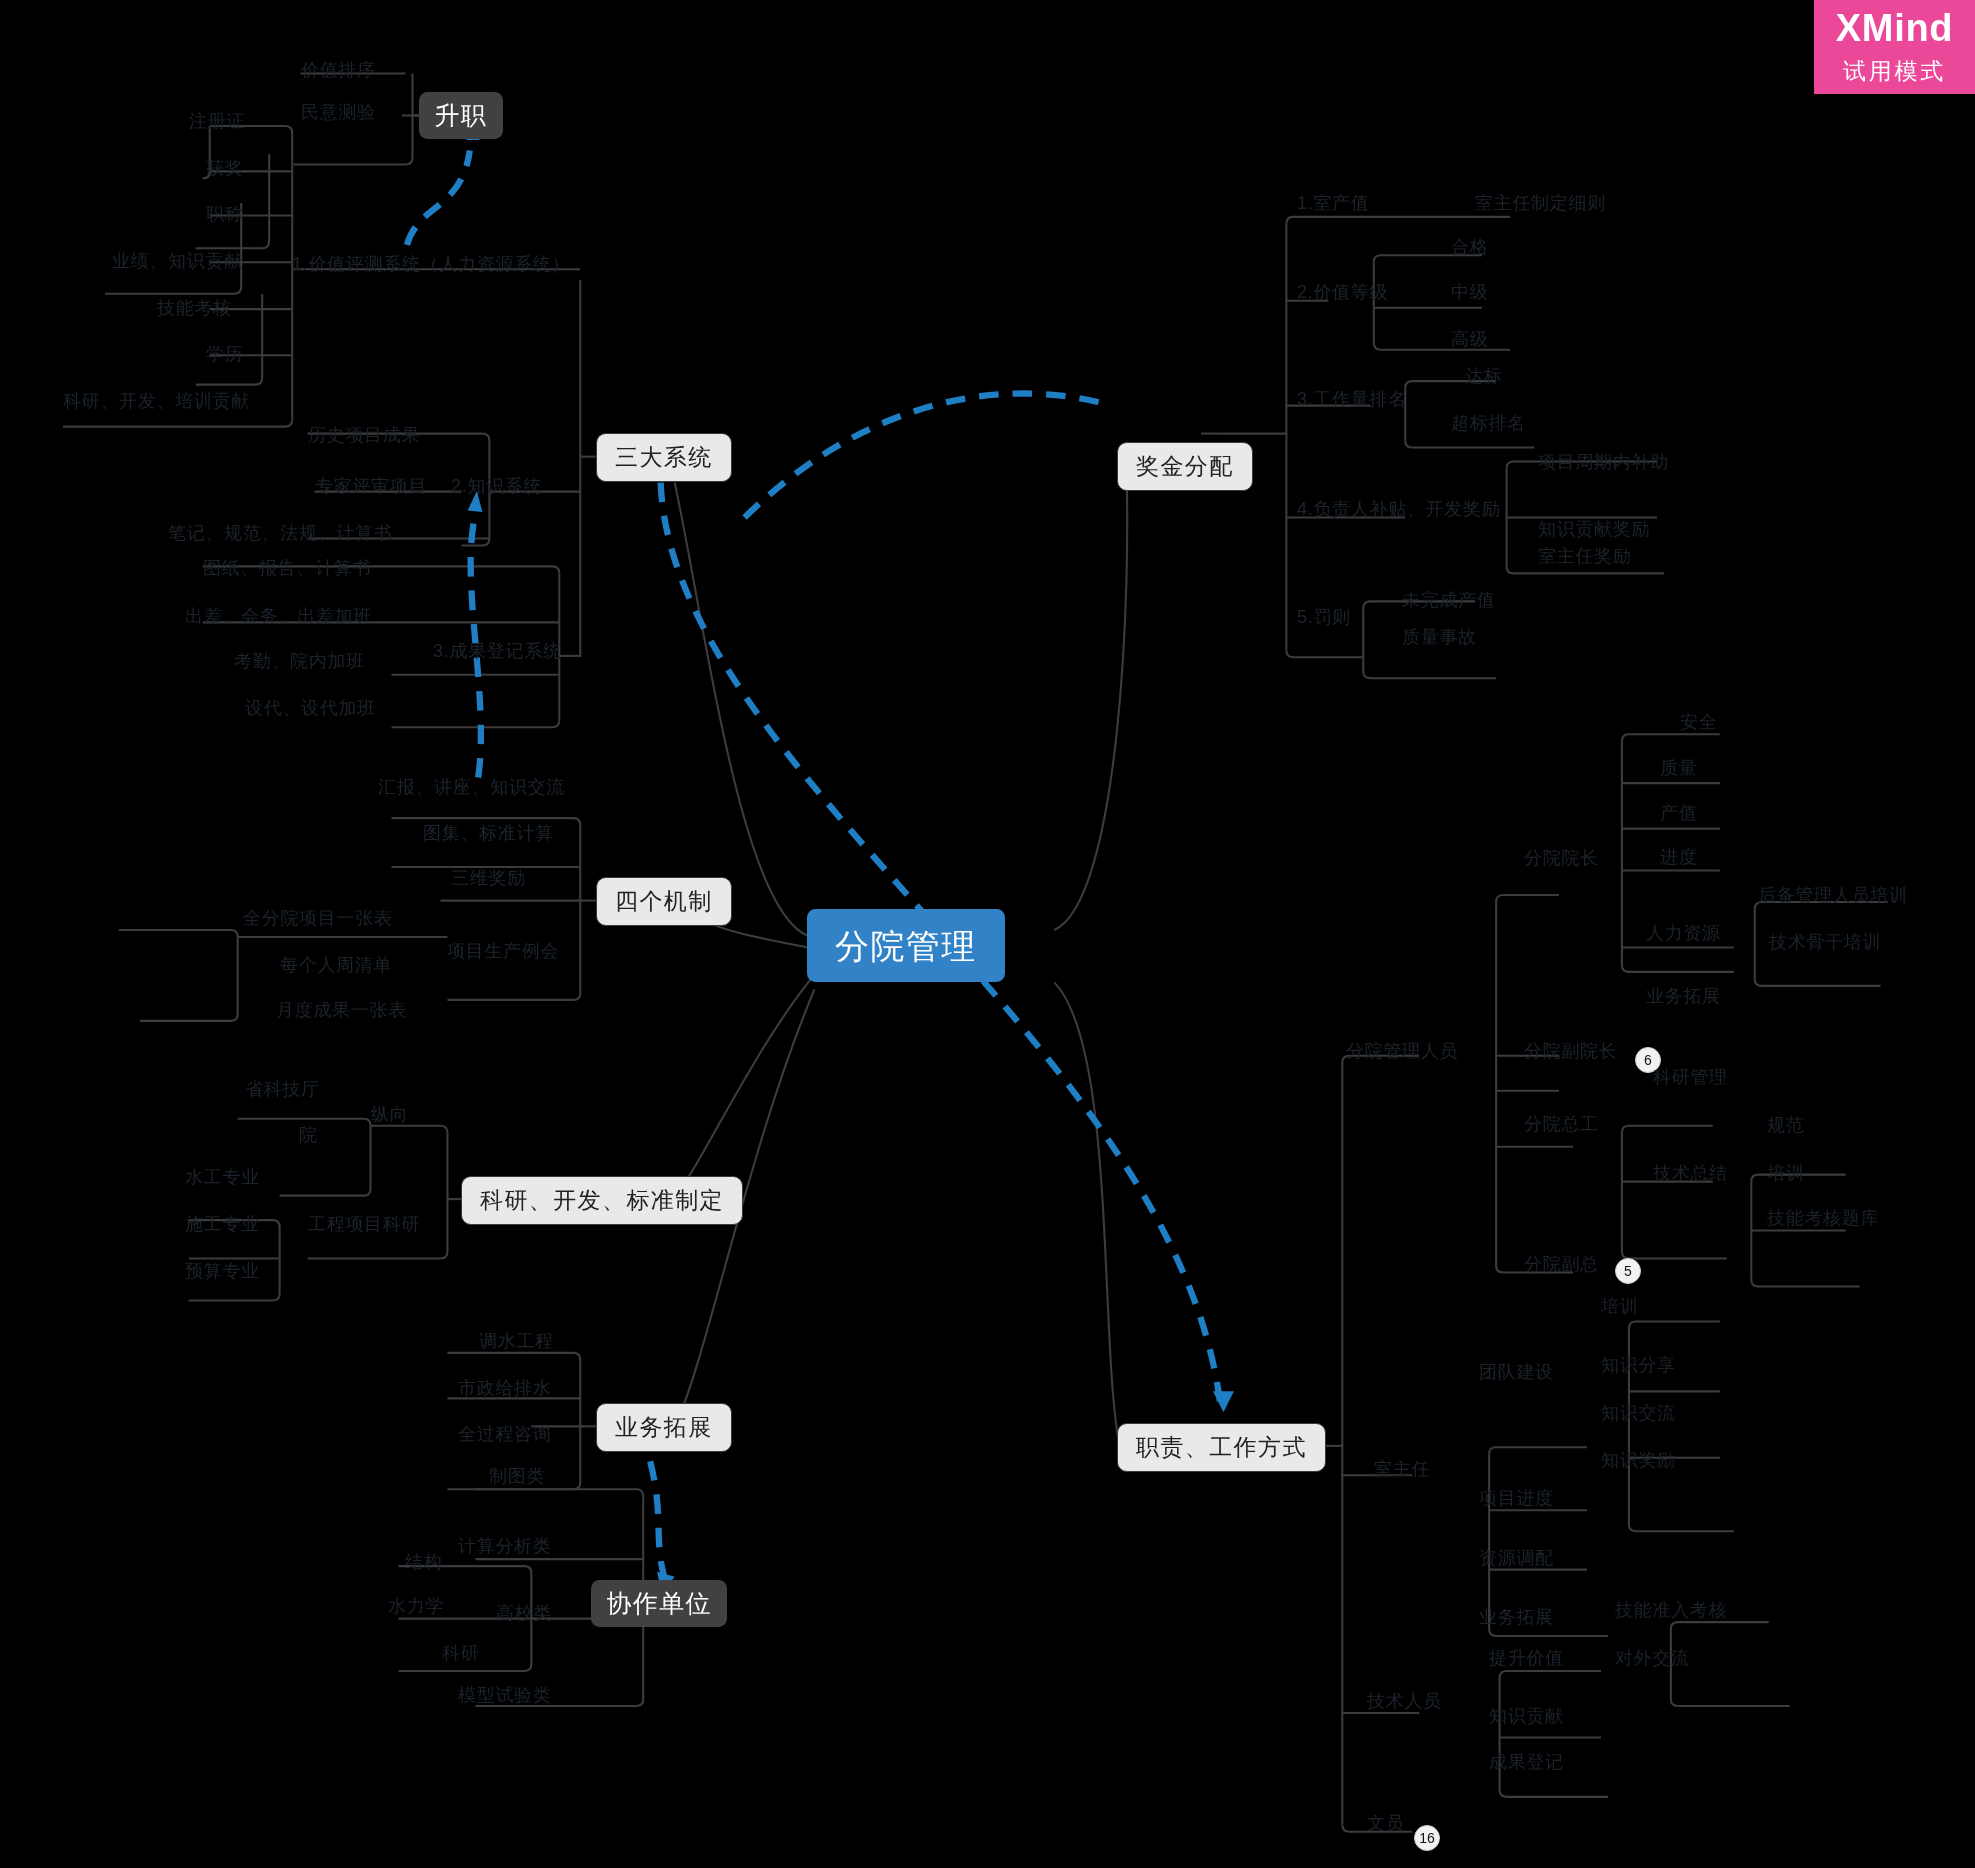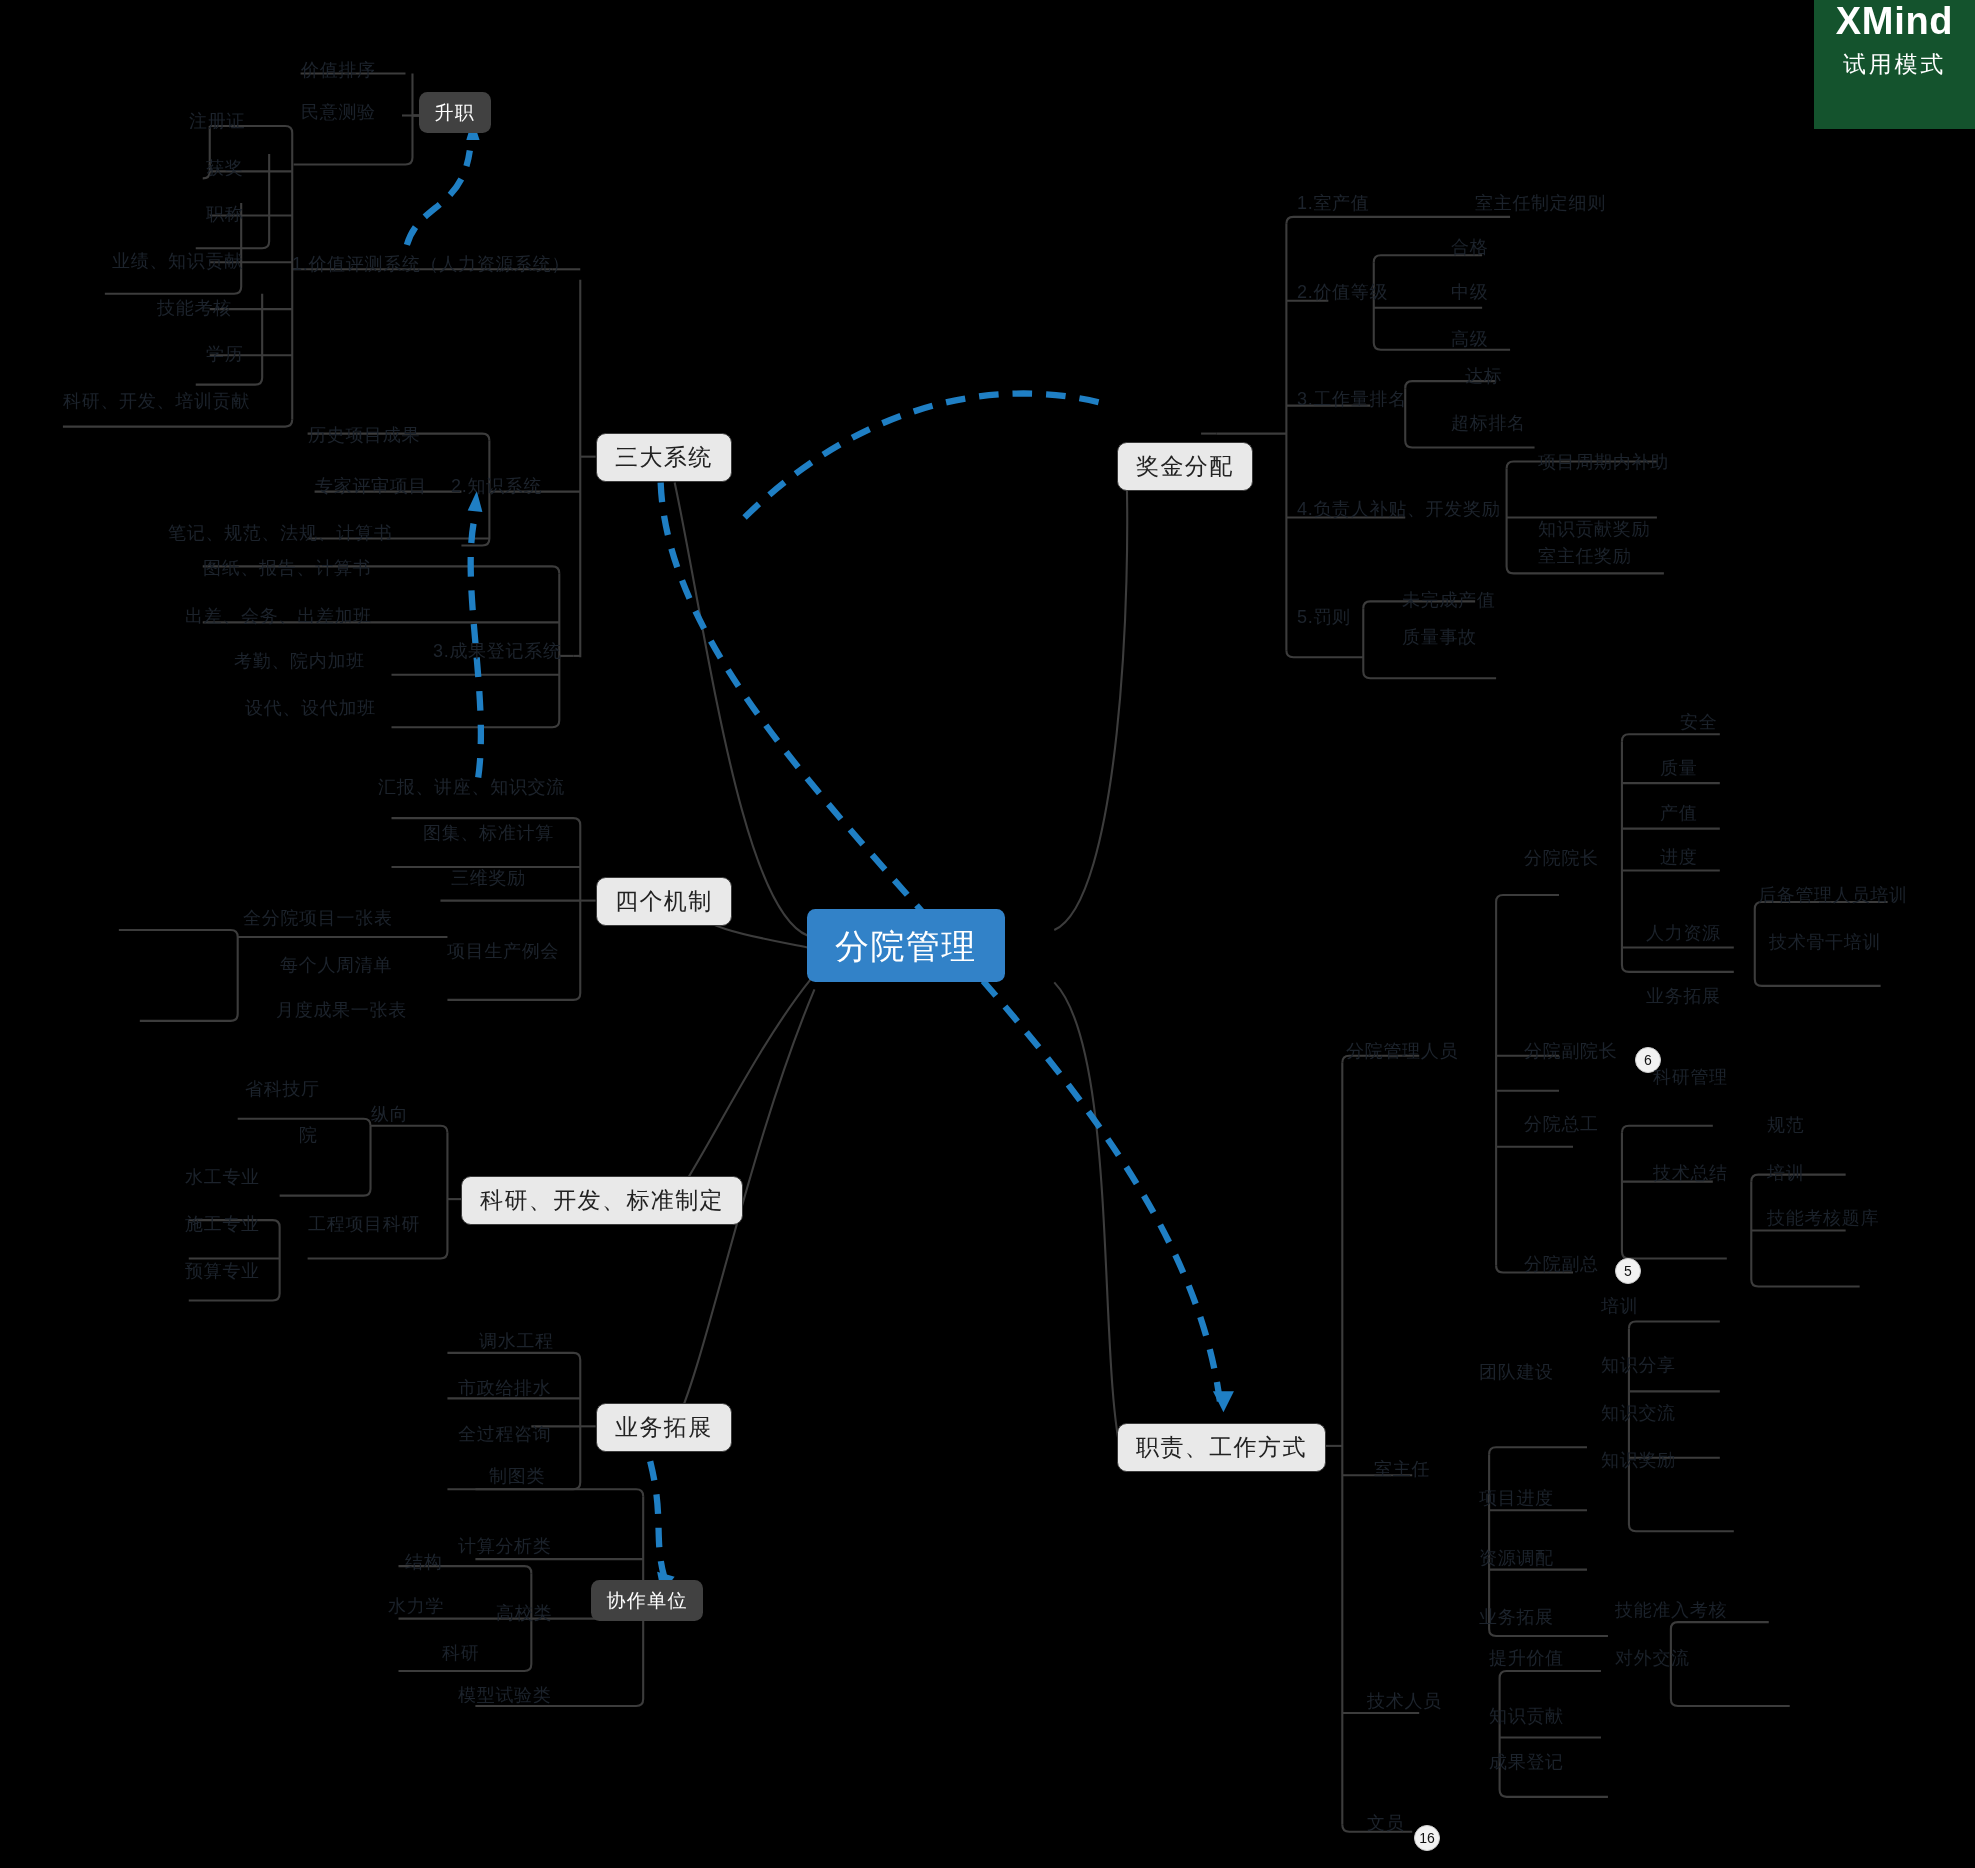--- a/index.html
+++ b/index.html
@@ -22,41 +22,41 @@
     box-shadow:0 0 0 0 rgba(0,0,0,0);
   }
   
   .main-branch{
     background:#e9e9e9;color:#222;border:1.4px solid #3a3a3a;border-radius:9.8px;
     font-size:23px;padding:12px 18px;letter-spacing:1.4px;
   }
   
   .callout{
     background:#414141;color:#ffffff;border-radius:8.4px;
-    font-size:19px;padding:11.2px 15.4px;letter-spacing:1.4px;
+    font-size:25px;padding:11.2px 15.4px;letter-spacing:1.4px;
   }
   
   .sub{color:#1e2630;font-size:18px;letter-spacing:0.7px;}
   .sub.lvl2{color:#1d242d;}
   .sub.lvl3{color:#1c232c;}
   .sub.lvl4{color:#1b222b;}
 
   
   .badge{
     position:absolute;width:24px;height:24px;border-radius:50%;
     background:#f2f2f2;color:#111;font-size:14px;
     display:flex;align-items:center;justify-content:center;
     border:0.7px solid #cfcfcf;font-family:"Liberation Sans",sans-serif;
   }
 
   
   #watermark{
-    position:absolute;right:0;top:0;width:161px;height:129px;
-    background:#14532d;color:#fff;display:flex;flex-direction:column;
-    align-items:center;justify-content:flex-start;gap:5.6px;
+    position:absolute;right:0;top:0;width:161px;height:94px;
+    background:#ec4899;color:#fff;display:flex;flex-direction:column;
+    align-items:center;justify-content:center;gap:5.6px;
   }
   #watermark .wm-title{font-size:38px;font-weight:bold;letter-spacing:0.7px;}
   #watermark .wm-sub{font-size:23px;letter-spacing:2.8px;}
 </style>
 </head>
 <body>
 
 <div id="stage">
 
   <svg id="links" viewBox="0 0 2825 2673">

